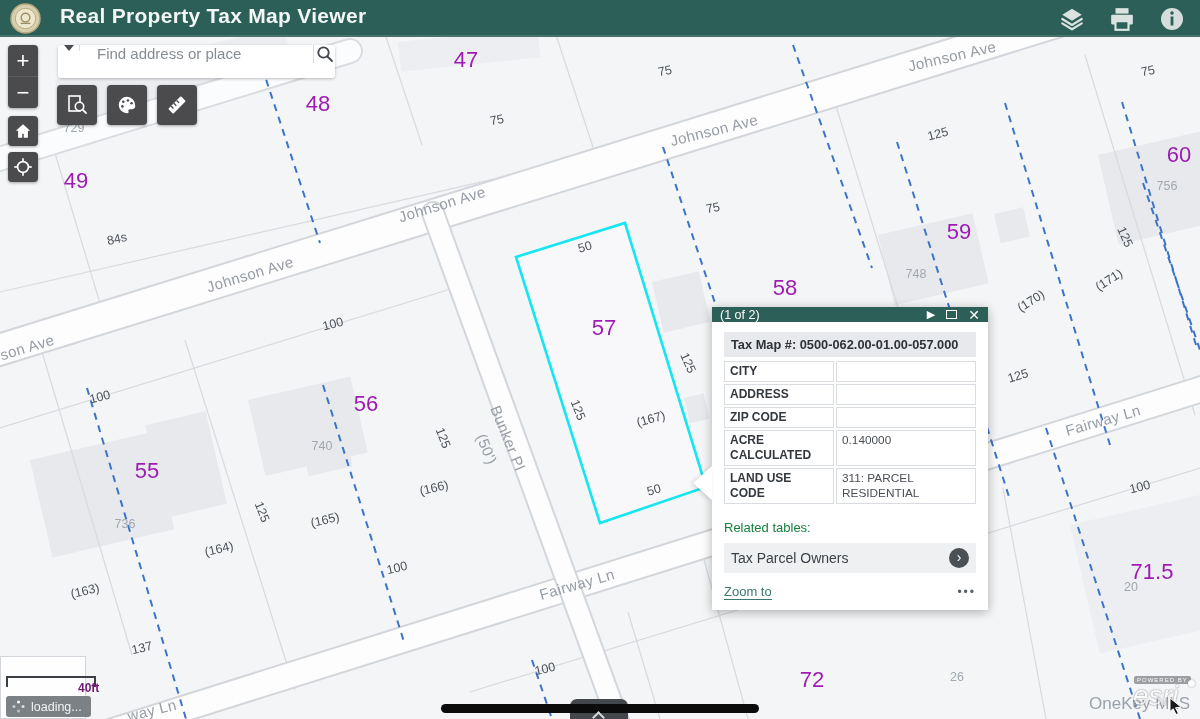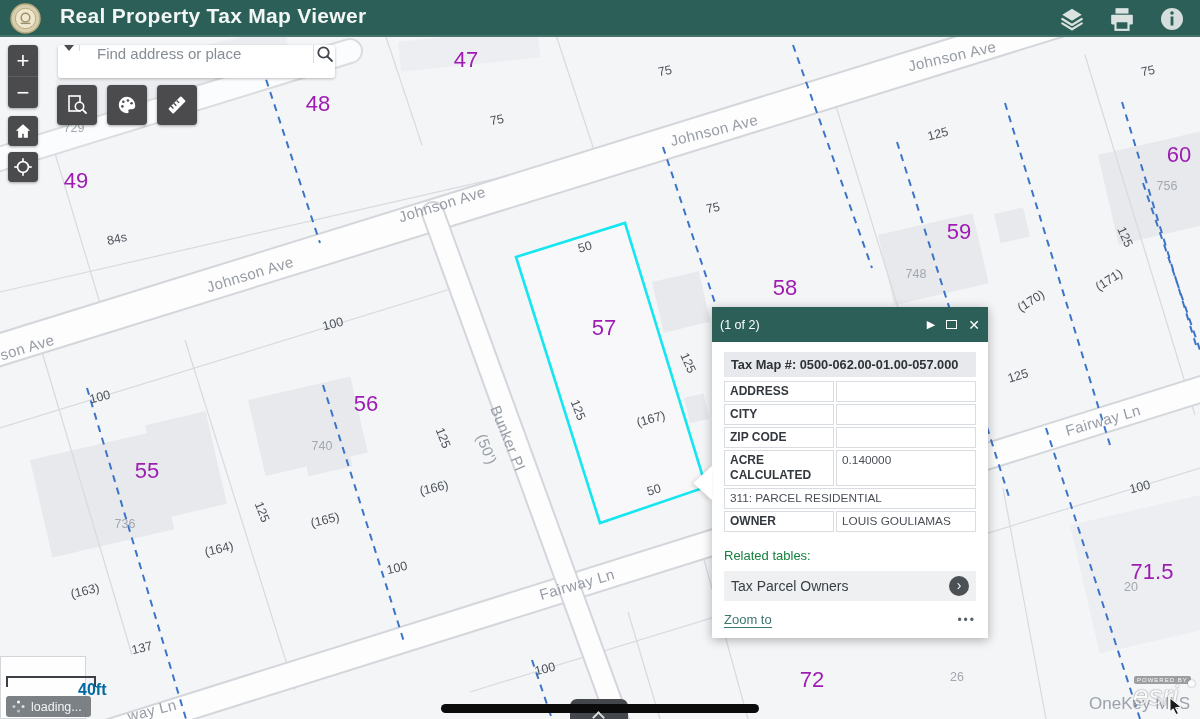--- a/index.html
+++ b/index.html
@@ -36,21 +36,21 @@
   .searchbox .dd{width:36px;display:flex;align-items:center;justify-content:center;border-right:1px solid #d8dbdf;cursor:pointer;}
   .caret{width:0;height:0;border-left:5px solid transparent;border-right:5px solid transparent;border-top:6px solid #4a4e54;}
   .searchbox input{flex:1;border:0;outline:none;padding:0 10px;font-size:15px;color:#333;}
   .searchbox input::placeholder{color:#868c94;}
   .searchbox .mag{width:36px;display:flex;align-items:center;justify-content:center;border-left:1px solid #d8dbdf;cursor:pointer;}
 
   
   .popup{position:absolute;left:712px;top:307px;width:276px;z-index:15;box-shadow:0 2px 10px rgba(0,0,0,.3);}
   .popup-tail{position:absolute;left:-19px;top:159px;width:0;height:0;border-top:17px solid transparent;
     border-bottom:17px solid transparent;border-right:19px solid #ffffff;filter:drop-shadow(-2px 1px 2px rgba(0,0,0,.15));}
-  .popup-header{height:35px;background:#2b5f58;color:#fff;display:flex;align-items:center;padding:0 8px;font-size:12.5px;}
+  .popup-header{height:15px;background:#2b5f58;color:#fff;display:flex;align-items:center;padding:0 8px;font-size:12.5px;}
   .popup-header .sp{flex:1;}
   .ph-ic{color:#fff;font-size:11px;margin-left:11px;cursor:pointer;display:flex;align-items:center;}
   .dock-ic{width:11px;height:9px;border:1.8px solid #fff;}
   .popup-body{background:#fff;padding:10px 12px 10px 12px;}
   .popup-title{background:#e7e9ec;color:#2e3338;font-weight:700;font-size:12.8px;padding:5px 7px;margin-bottom:4px;}
   .prow{display:flex;gap:2px;margin-bottom:2px;}
   .plabel{width:110px;border:1px solid #d9dce0;padding:2px 5px;font-size:12px;font-weight:700;color:#33383e;line-height:1.25;}
   .pvalue{flex:1;border:1px solid #d9dce0;padding:2px 5px;font-size:11.8px;color:#4a4f56;line-height:1.25;min-height:19px;}
   .related-h{font-size:13px;font-weight:400;color:#15803d;margin-top:16px;}
   .related-row{margin-top:8px;background:#eef0f2;padding:5px 7px;display:flex;align-items:center;cursor:pointer;}
@@ -59,21 +59,21 @@
     justify-content:center;font-size:14px;line-height:1;padding-bottom:2px;}
   .popup-foot{margin-top:11px;display:flex;align-items:center;}
   .zoomto{font-size:13px;color:#3c7670;border-bottom:1px solid #3c7670;cursor:pointer;}
   .more{margin-left:auto;color:#596066;font-size:12px;letter-spacing:2px;cursor:pointer;}
 
   
   .overview-box{position:absolute;left:0px;top:656px;width:86px;height:63px;background:rgba(255,255,255,.9);
     border:1px solid #d2d6da;z-index:3;}
   .scalebar{position:absolute;left:6px;top:676px;width:90px;height:11px;border-top:2px solid #3c4046;
     border-left:2px solid #3c4046;border-right:2px solid #3c4046;z-index:5;}
-  .scalelabel{position:absolute;left:78px;top:681px;font-size:16px;font-weight:700;color:#0369a1;z-index:5;}
+  .scalelabel{position:absolute;left:78px;top:681px;font-size:12px;font-weight:700;color:#701a75;z-index:5;}
   .loading{position:absolute;left:6px;top:696px;height:21px;background:rgba(113,118,123,.92);border-radius:3px;
     display:flex;align-items:center;padding:0 9px 0 6px;gap:6px;z-index:6;}
   .loading span{color:#f2f3f4;font-size:12.5px;}
   .drawer-tab{position:absolute;left:570px;top:699px;width:58px;height:20px;background:#44484c;
     border-radius:7px 7px 0 0;z-index:18;cursor:pointer;}
   .drawer-chev{position:absolute;left:594px;top:713px;width:9px;height:9px;border-left:2px solid #d7d9db;
     border-top:2px solid #d7d9db;transform:rotate(45deg);z-index:20;}
   .home-pill{position:absolute;left:441px;top:704px;width:318px;height:9px;background:#0b0b0c;border-radius:5px;z-index:19;cursor:pointer;}
 
   
@@ -333,41 +333,38 @@
       <span class="ph-ic">▶</span>
       <span class="ph-ic">
           <span class="dock-ic"></span>
         </span>
       <span class="ph-ic" style="font-size:14px;">✕</span>
     </div>
     <div class="popup-body">
       <div class="popup-title">Tax Map #: 0500-062.00-01.00-057.000</div>
       <div id="popup-fields">
           <div class="prow">
+            <div class="plabel">CITY</div>
+            <div class="pvalue"></div>
+          </div>
+          <div class="prow">
             <div class="plabel">ADDRESS</div>
-            <div class="pvalue"></div>
-          </div>
-          <div class="prow">
-            <div class="plabel">CITY</div>
             <div class="pvalue"></div>
           </div>
           <div class="prow">
             <div class="plabel">ZIP CODE</div>
             <div class="pvalue"></div>
           </div>
           <div class="prow">
             <div class="plabel">ACRE CALCULATED</div>
             <div class="pvalue">0.140000</div>
           </div>
           <div class="prow">
+            <div class="plabel">LAND USE CODE</div>
             <div class="pvalue">311: PARCEL RESIDENTIAL</div>
-          </div>
-          <div class="prow">
-            <div class="plabel">OWNER</div>
-            <div class="pvalue">LOUIS GOULIAMAS</div>
           </div>
         </div>
       <div class="related-h">Related tables:</div>
       <div id="related-list">
           <div class="related-row">
             <span class="rl">Tax Parcel Owners</span>
             <span class="chev-circle">›</span>
           </div>
         </div>
       <div class="popup-foot">

